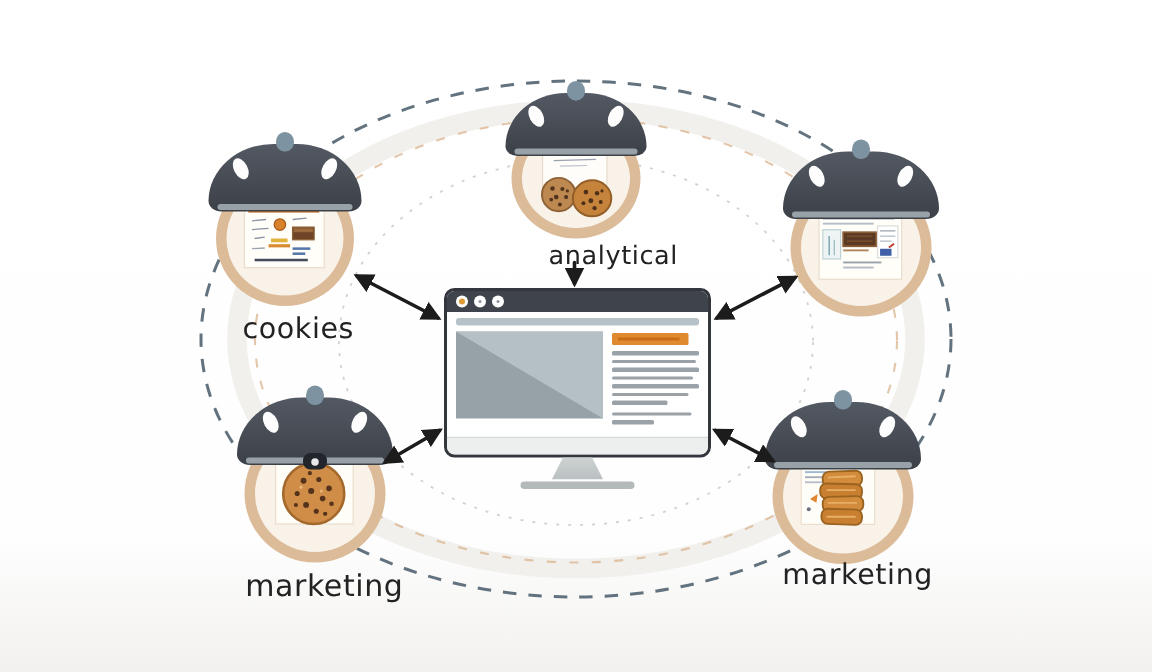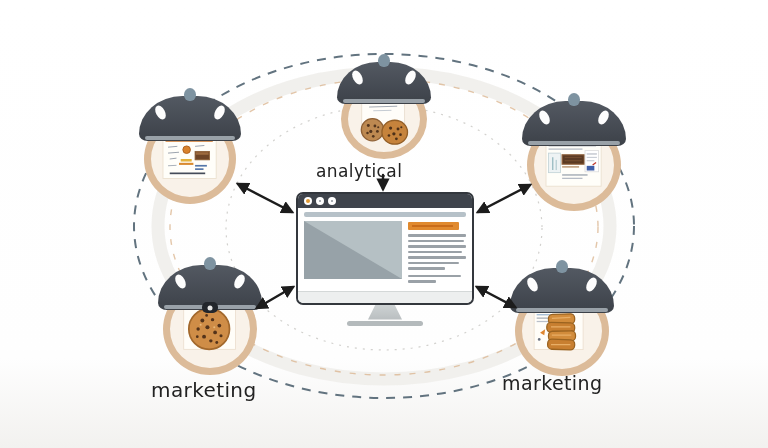--- a/index.html
+++ b/index.html
@@ -21,21 +21,21 @@
     position:absolute;background:linear-gradient(180deg,#535962 0%,#42474f 75%,#3c4148 100%);
     border-radius:50px 50px 10px 10px / 44px 44px 8px 8px;z-index:3;
   }
   .cap-band{position:absolute;bottom:1px;left:6%;right:6%;height:4px;background:#99a1a8;border-radius:2px;}
   .cap-hole{position:absolute;width:9px;height:15px;background:#fdfdfd;border-radius:50%;top:19%;}
   .cap-hole.hl{left:17%;transform:rotate(-28deg);}
   .cap-hole.hr{right:17%;transform:rotate(28deg);}
   .cap-pom{position:absolute;top:-8px;left:50%;transform:translateX(-50%);width:12px;height:13px;background:#7e93a1;border-radius:50% 50% 46% 46%;}
   .cap-camera{position:absolute;bottom:-3px;left:50%;transform:translateX(-50%);width:16px;height:11px;background:#22262c;border-radius:5px;}
   .cap-camera::after{content:"";position:absolute;left:50%;top:50%;transform:translate(-50%,-50%);width:5px;height:5px;border-radius:50%;background:#e8e8e8;}
-  .node-label{position:absolute;text-align:left;white-space:nowrap;color:#222;letter-spacing:.4px;}
+  .node-label{position:absolute;text-align:right;white-space:nowrap;color:#222;letter-spacing:.4px;}
 
   
   .monitor{position:absolute;left:296px;top:192px;width:178px;z-index:2;}
   .screen{box-sizing:border-box;width:178px;border:2px solid #33373d;border-radius:7px;background:#ffffff;overflow:hidden;}
   .browser-bar{height:14px;background:#3f444c;display:flex;align-items:center;padding-left:6px;gap:4px;}
   .bdot{width:8px;height:8px;border-radius:50%;background:#ffffff;position:relative;}
   .bdot.first::after{content:"";position:absolute;left:2px;top:2px;width:4px;height:4px;border-radius:50%;background:#e09a35;}
   .bdot.rest::after{content:"";position:absolute;left:3px;top:3px;width:2px;height:2px;border-radius:50%;background:#8c939b;}
   .addr{height:5px;background:#b6c1c8;border-radius:2px;margin:4px 6px 4px 6px;}
   .scontent{display:flex;gap:6px;padding:0 6px 5px 6px;}
@@ -125,20 +125,21 @@
           <rect x="53" y="37" width="15" height="3" fill="#9c6a3d"></rect>
         </g>
         <rect x="35" y="45" width="13" height="3" fill="#e3b23c"></rect>
         <rect x="33" y="49.5" width="17" height="2.5" fill="#d98a2f"></rect>
         <line x1="20" y1="53" x2="30" y2="52.5" stroke="#9aa2ad" stroke-width="1"></line>
         <rect x="52" y="52" width="14" height="2" fill="#5577aa"></rect>
         <rect x="52" y="56" width="10" height="2" fill="#5577aa"></rect>
         <rect x="22" y="61" width="42" height="2" fill="#454c59"></rect>
       </svg>
     </div>
+    <div class="node-label" style="left:0px;top:94px;width:92px;font-size:19px;">cookies</div>
   </div>
 
   <div class="node" style="left:527px;top:119px;width:94px;height:92px;">
     <div class="cap" style="left:-5px;top:-18px;width:104px;height:45px;">
       <div class="cap-pom"></div>
       <div class="cap-hole hl"></div>
       <div class="cap-hole hr"></div>
       <div class="cap-band"></div>
     </div>
     <div class="node-circle" style="width:94px;height:92px;">

